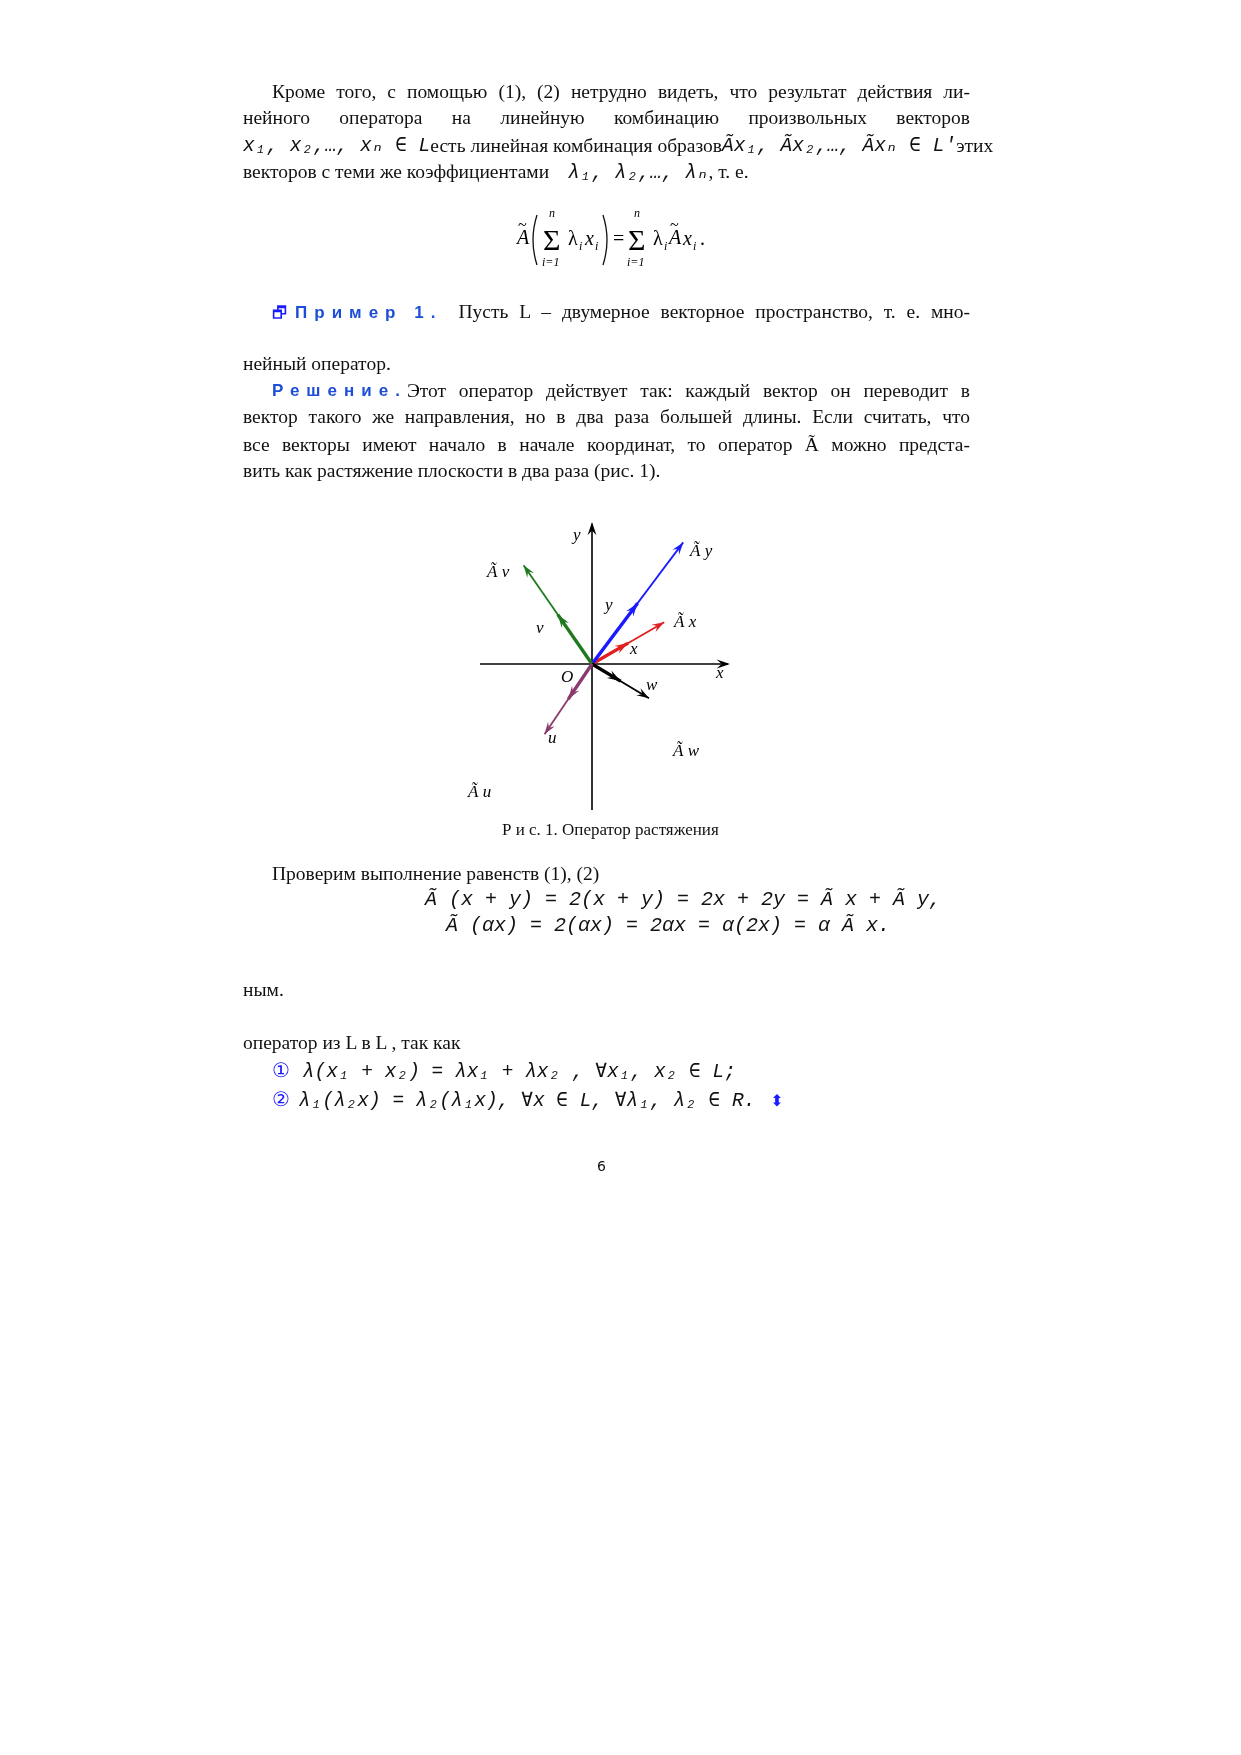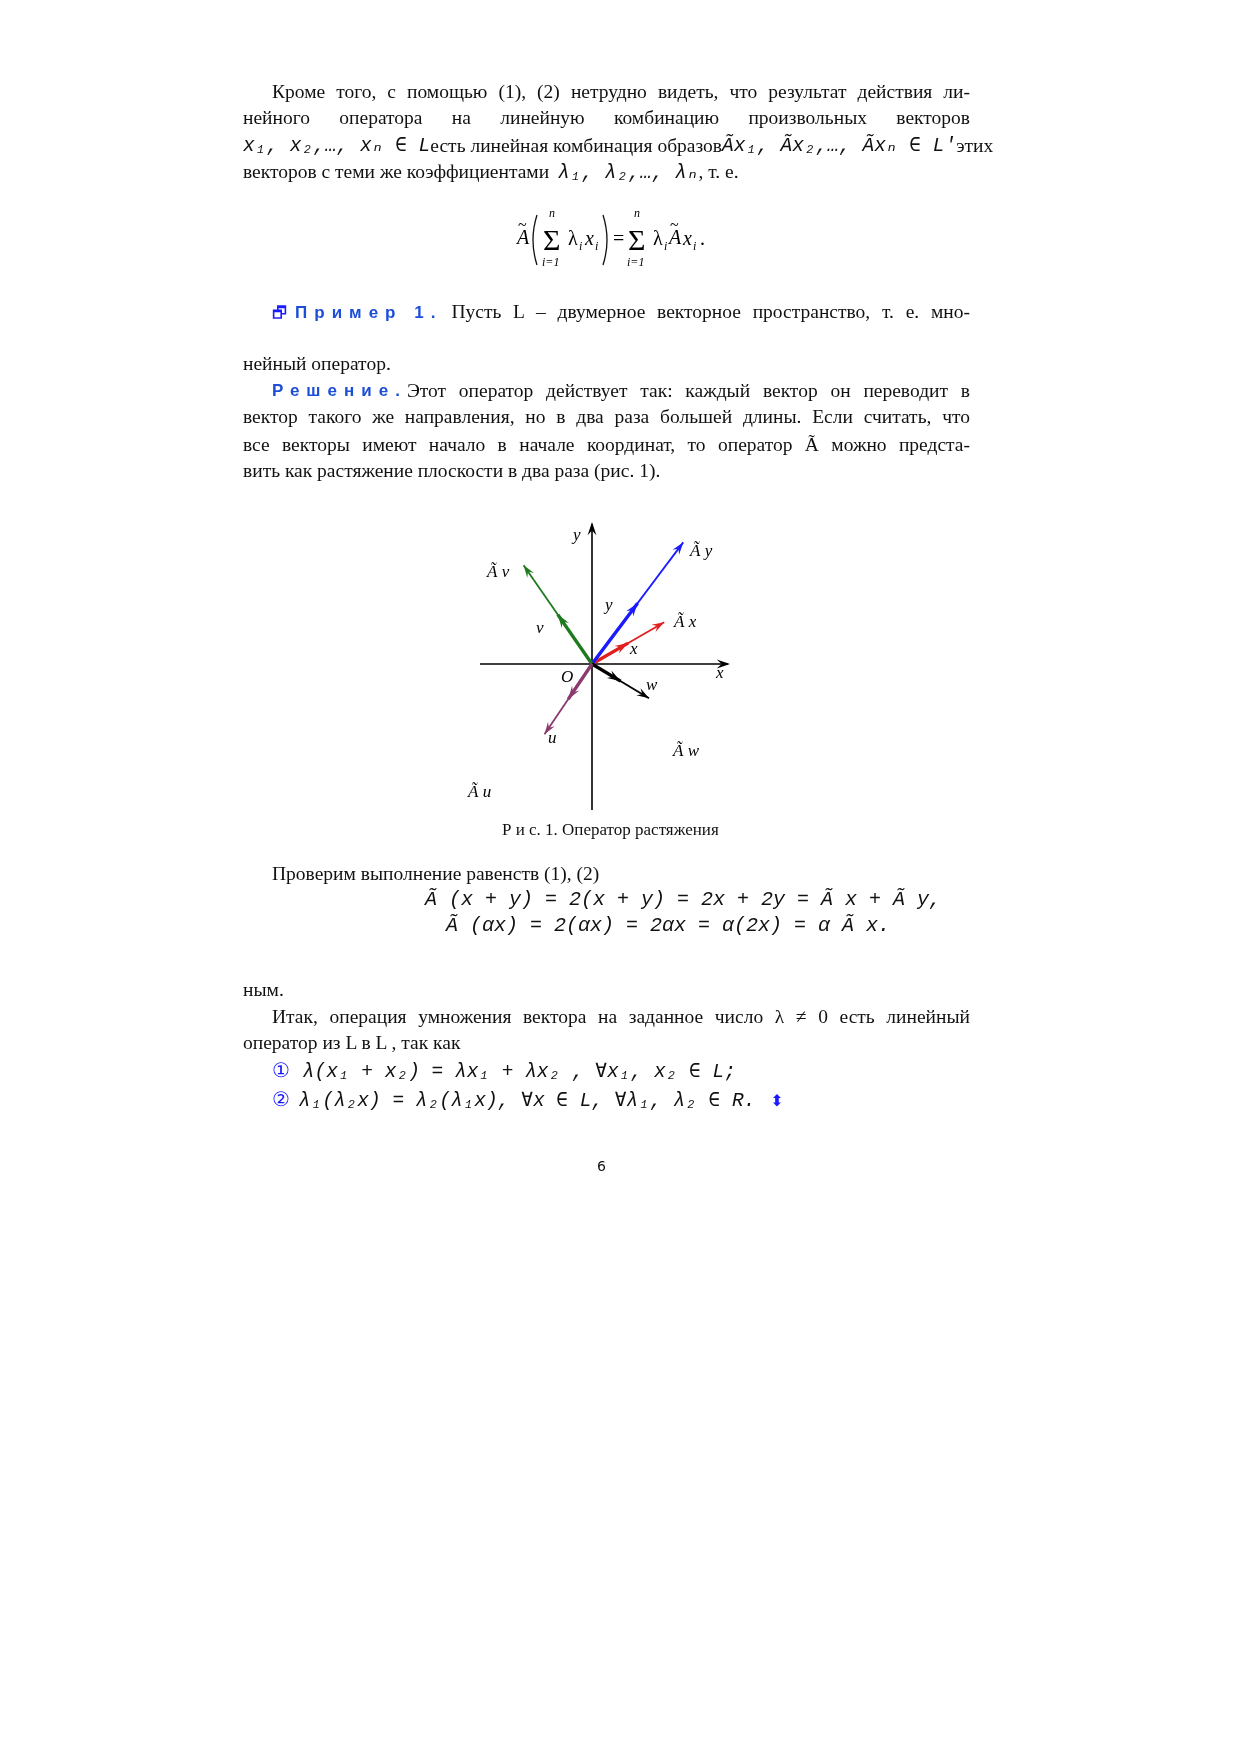--- a/index.html
+++ b/index.html
@@ -23,21 +23,21 @@
   <div class="line just" style="top:80px; left:272px; width:698px;">Кроме того, с помощью (1), (2) нетрудно видеть, что результат действия ли-</div>
   <div class="line just" style="top:106px;">нейного оператора на линейную комбинацию произвольных векторов</div>
   <div class="line" style="top:134px; left:243px; width:727px; display:flex; justify-content:space-between;">
     <span class="i">x₁, x₂,…, xₙ ∈ L</span>
     <span>есть линейная комбинация образов</span>
     <span class="i">Ãx₁, Ãx₂,…, Ãxₙ ∈ L′</span>
     <span>этих</span>
   </div>
   <div class="line" style="top:160px; left:243px;">
     <span>векторов с теми же коэффициентами</span>
-    <span class="i" style="margin-left:4px;">λ₁, λ₂,…, λₙ</span><span>, т. е.</span>
+    <span class="i" style="margin-left:14px;">λ₁, λ₂,…, λₙ</span><span>, т. е.</span>
   </div>
 
   <div style="position:absolute; left:515px; top:200px; width:220px; height:70px;">
     <svg width="220" height="70">
       <text x="2" y="44" style="font-size:20px;">A</text>
       <text x="3" y="30" style="font-size:16px; font-style:normal;">~</text>
       <path d="M22 15 Q14 40 22 65" stroke="#111" fill="none" stroke-width="1.3"></path>
       <text x="28" y="50" style="font-size:30px; font-style:normal;">Σ</text>
       <text x="34" y="17" style="font-size:12px;">n</text>
       <text x="27" y="66" style="font-size:12px;">i=1</text>
@@ -56,21 +56,21 @@
       <text x="155" y="30" style="font-size:16px; font-style:normal;">~</text>
       <text x="168" y="45" style="font-size:20px;">x</text>
       <text x="178" y="50" style="font-size:12px;">i</text>
       <text x="185" y="45" style="font-size:20px; font-style:normal;">.</text>
     </svg>
   </div>
 
   <div class="line" style="top:300px; left:272px; width:698px; display:flex; align-items:baseline;">
     <span class="blue" style="font-size:16px; margin-right:8px;">🗗</span>
     <span class="blue-h">Пример 1.</span>
-    <span style="flex:1; text-align:justify; text-align-last:justify; margin-left:9px;">Пусть L – двумерное векторное пространство, т. е. мно-</span>
+    <span style="flex:1; text-align:justify; text-align-last:justify; margin-left:16px;">Пусть L – двумерное векторное пространство, т. е. мно-</span>
   </div>
   <div class="line" style="top:352px; left:243px;">нейный оператор.</div>
 
   <div class="line" style="top:379px; left:272px; width:698px; display:flex; align-items:center;">
     <span class="blue-h">Решение.</span>
     <span style="flex:1; text-align:justify; text-align-last:justify; margin-left:0;">Этот оператор действует так: каждый вектор он переводит в</span>
   </div>
   <div class="line just" style="top:405px;">вектор такого же направления, но в два раза большей длины. Если считать, что</div>
   <div class="line just" style="top:433px;">все векторы имеют начало в начале координат, то оператор Ã можно предста-</div>
   <div class="line" style="top:459px; left:243px;">вить как растяжение плоскости в два раза (рис. 1).</div>
@@ -114,21 +114,20 @@
       <text x="548" y="743">u</text>
       <text x="468" y="797">Ã u</text>
     </svg>
   <div class="caption">Р и с. 1. Оператор растяжения</div>
 
   <div class="line" style="top:862px; left:272px;">Проверим выполнение равенств (1), (2)</div>
   <div class="line i" style="top:888px; left:425px; font-size:20px;">Ã (x + y) = 2(x + y) = 2x + 2y = Ã x + Ã y,</div>
   <div class="line i" style="top:914px; left:446px; font-size:20px;">Ã (αx) = 2(αx) = 2αx = α(2x) = α Ã x.</div>
 
   <div class="line" style="top:978px; left:243px;">ным.</div>
-  <div class="line just" style="top:1005px; left:272px; width:698px;">Итак, операция умножения вектора на заданное число λ ≠ 0 есть линейный</div>
   <div class="line" style="top:1031px; left:243px;">оператор из L в L , так как</div>
 
   <div class="line" style="top:1058px; left:272px;">
     <span class="blue" style="font-size:20px; margin-right:8px;">①</span>
     <span class="i">λ(x₁ + x₂) = λx₁ + λx₂ ,  ∀x₁, x₂ ∈ L;</span>
   </div>
   <div class="line" style="top:1087px; left:272px;">
     <span class="blue" style="font-size:20px; margin-right:4px;">②</span>
     <span class="i">λ₁(λ₂x) = λ₂(λ₁x),  ∀x ∈ L,  ∀λ₁, λ₂ ∈ R.</span>
     <span class="blue" style="font-size:16px; margin-left:10px;">⬍</span>

